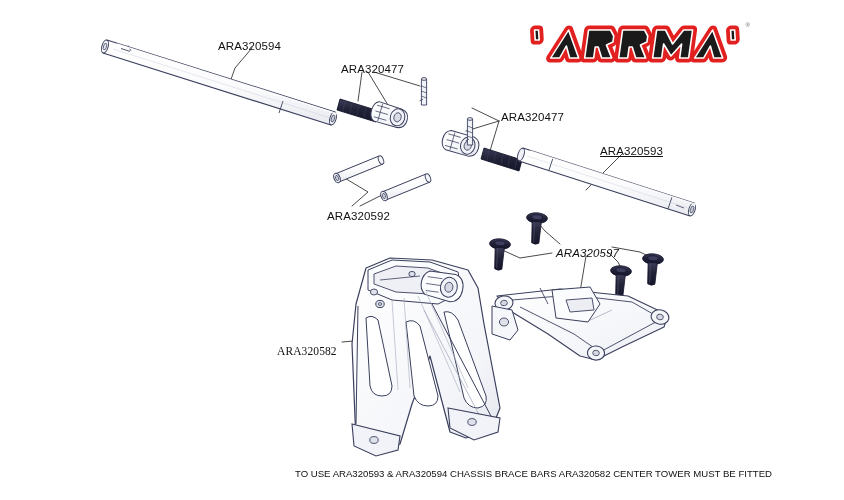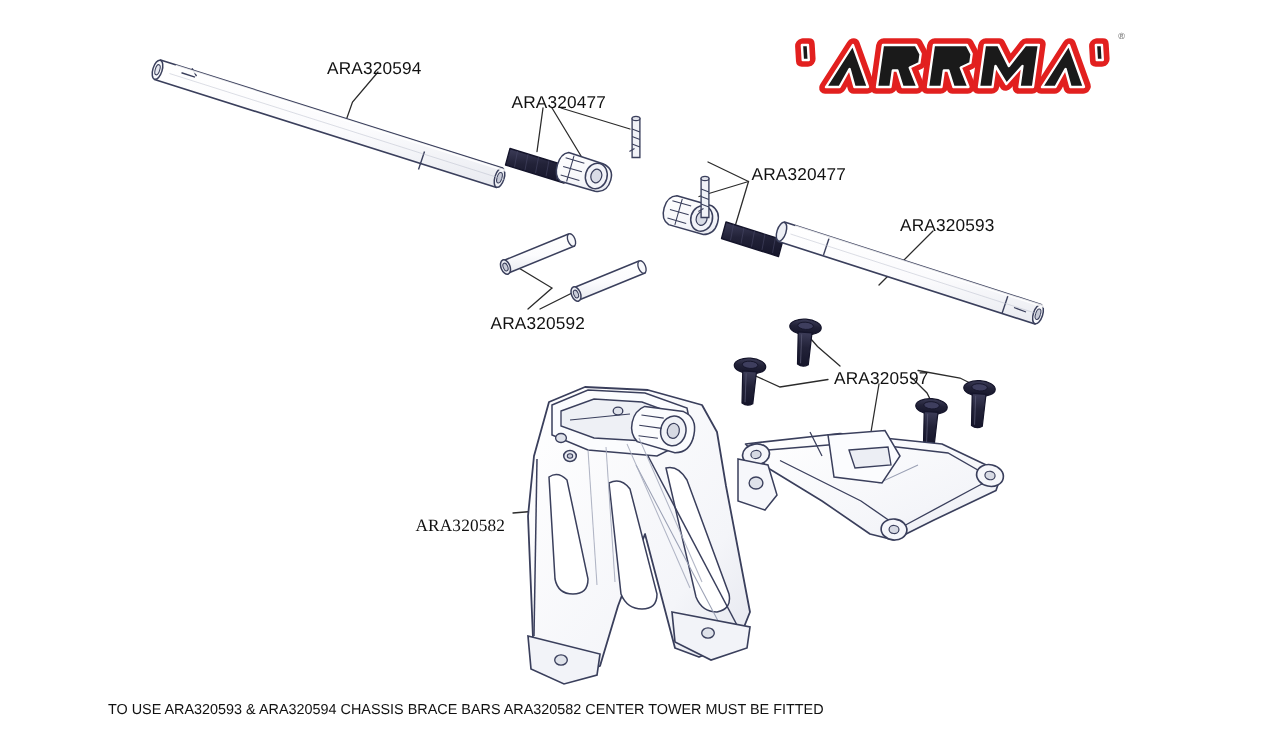--- a/index.html
+++ b/index.html
@@ -33,20 +33,21 @@
     font-size: 11.5px;
     letter-spacing: 0.1px;
     color: #111111;
     white-space: nowrap;
   }
   #footer-notes {
     position: absolute;
     left: 72px;
     top: 464px;
     width: 700px;
+    text-align: right;
   }
   .footer-line {
     font-family: "Liberation Sans", sans-serif;
     font-size: 9.6px;
     line-height: 12.2px;
     color: #111111;
     white-space: nowrap;
   }
   #brand-logo {
     position: absolute;
@@ -317,22 +318,22 @@
           <path d="M 202 10 L 206 10 L 208 20 L 204 20 Z"></path>
         </g>
       </g>
     </svg>
     <span class="logo-reg">®</span>
   </div>
 
   <div class="callout" style="left: 218px; top: 36px;">ARA320594</div>
   <div class="callout" style="left: 341px; top: 59px;">ARA320477</div>
   <div class="callout" style="left: 501px; top: 107px;">ARA320477</div>
-  <div class="callout" style="left: 600px; top: 141px;">ARA320593</div>
+  <div class="callout" style="left: 600px; top: 141px; text-decoration: underline;">ARA320593</div>
   <div class="callout" style="left: 306px; top: 206px; margin-left: 21px;">ARA320592</div>
-  <div class="callout" style="left: 556px; top: 243px;">ARA320597</div>
+  <div class="callout" style="left: 556px; top: 243px; font-style: italic;">ARA320597</div>
   <div class="callout" style="left: 277px; top: 341px; font-family: Liberation Serif, serif;">ARA320582</div>
 
   <div id="footer-notes">
     <div class="footer-line">TO USE ARA320593 &amp; ARA320594 CHASSIS BRACE BARS ARA320582 CENTER TOWER MUST BE FITTED</div>
   </div>
 
 </div>
 
 </body></html>

